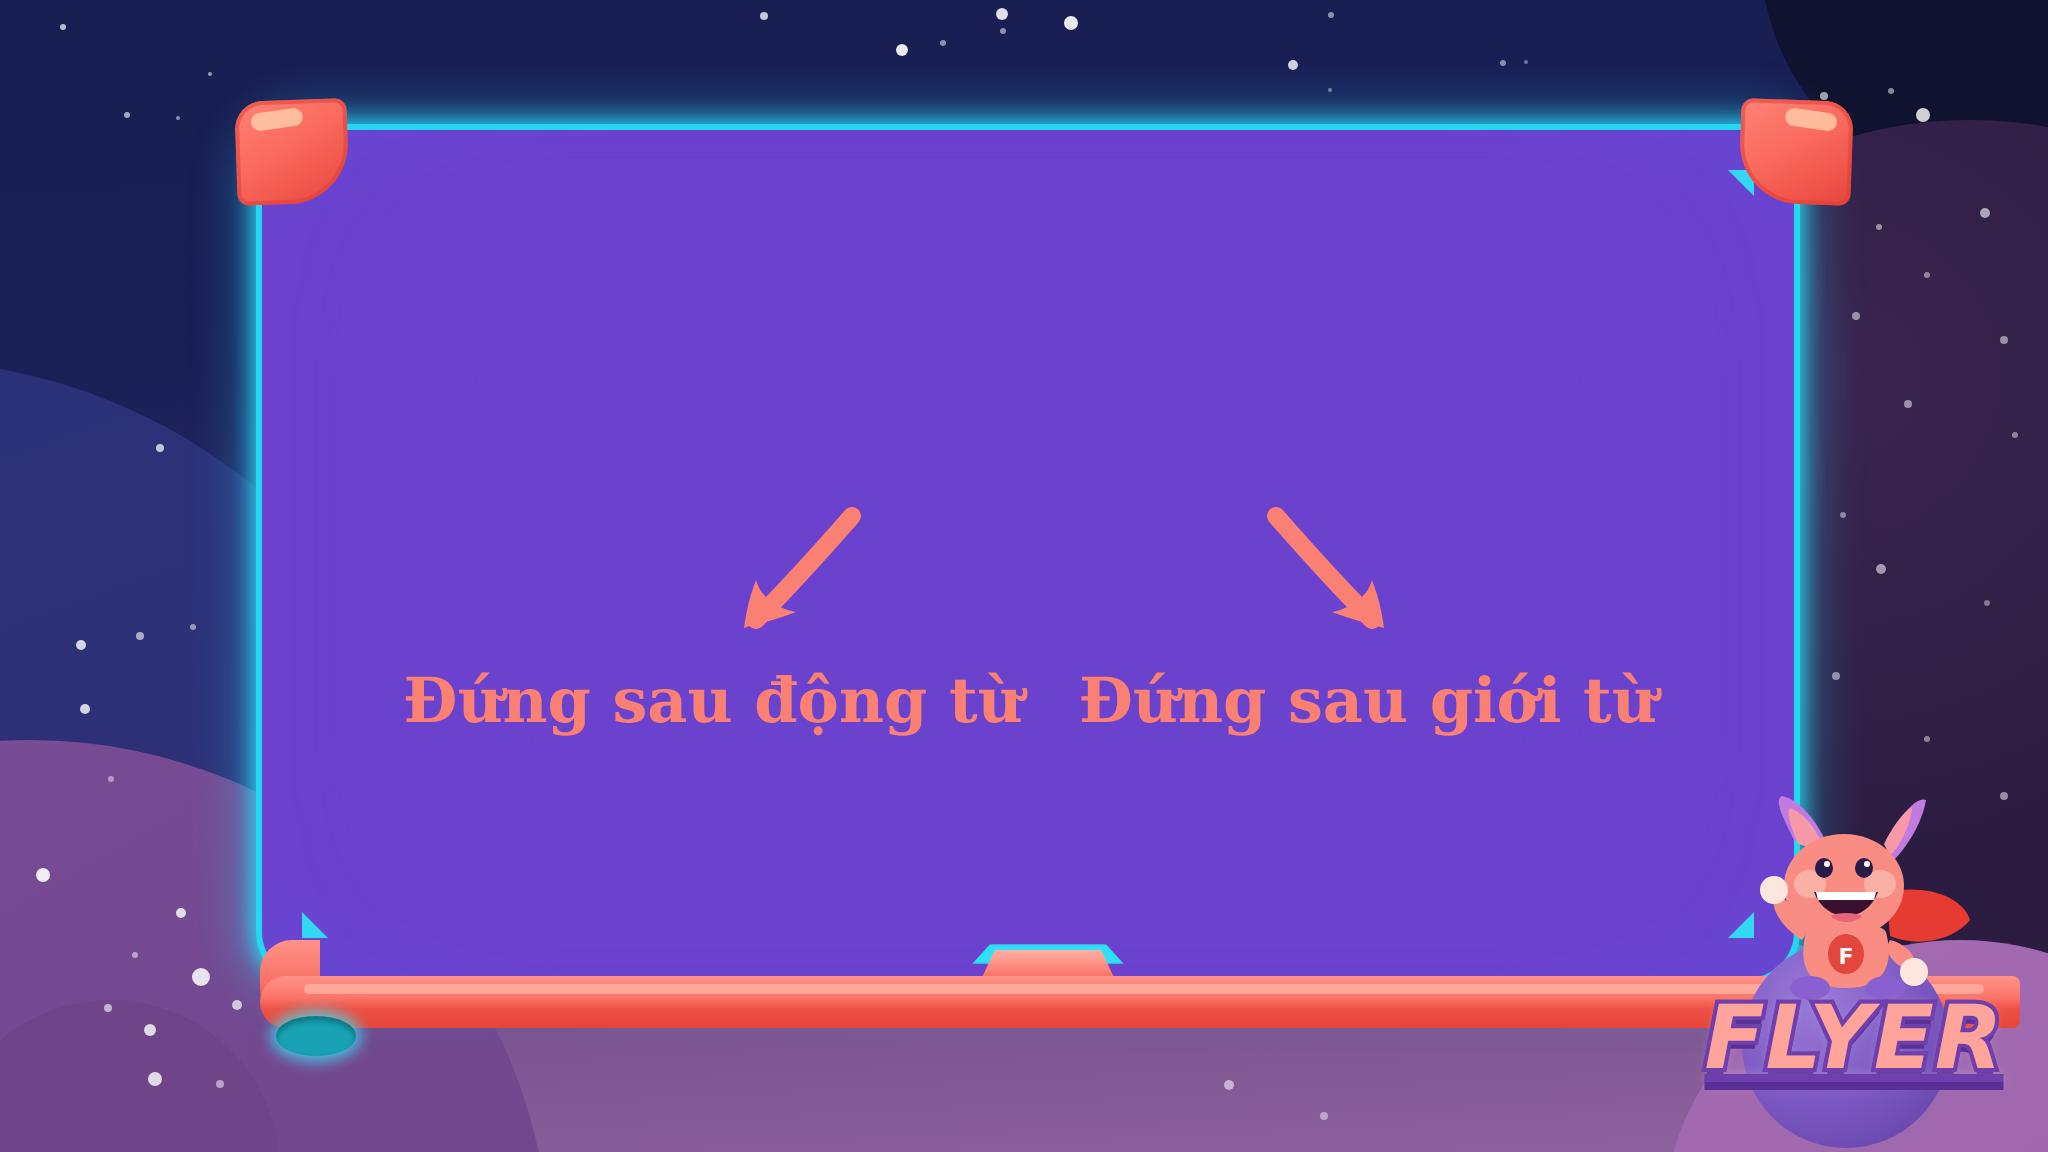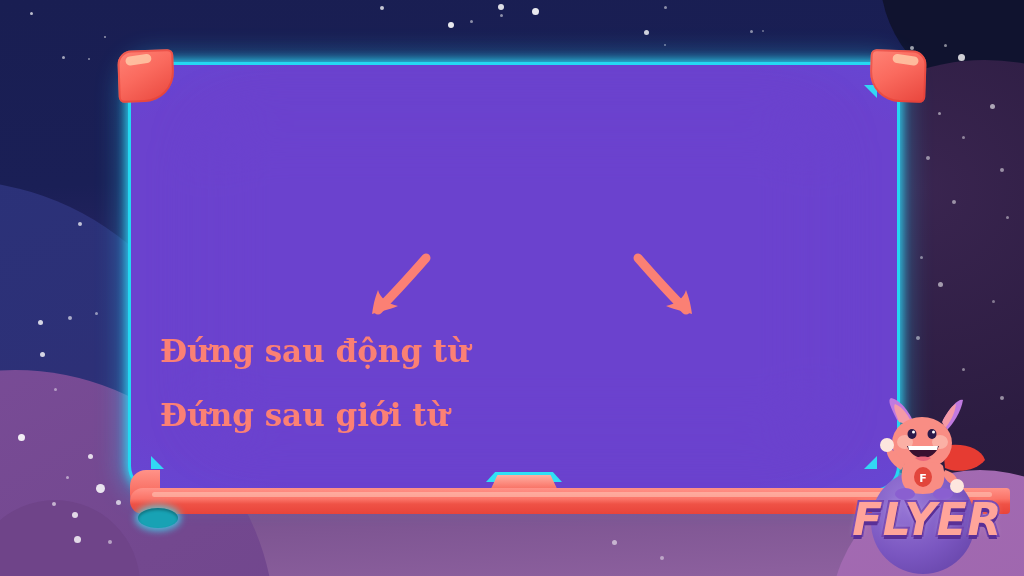--- a/index.html
+++ b/index.html
@@ -248,21 +248,20 @@
     font-family: "DejaVu Sans", sans-serif;
   }
   .subtitle-row {
     position: absolute;
     left: 160px;
     top: 333px;
     width: 710px;
     display: flex;
     justify-content: center;
     gap: 28px;
-    flex-direction: column;
   }
   .subtitle {
     font-size: 31px;
     font-weight: 700;
     color: #fb8074;
     font-family: "DejaVu Serif", serif;
     white-space: nowrap;
   }
   .arrow {
     position: absolute;
@@ -295,20 +294,21 @@
     text-align: center;
     font-family: "DejaVu Sans", sans-serif;
     font-size: 44px;
     font-weight: 700;
     font-style: italic;
     letter-spacing: 0.5px;
     color: #ffa49a;
     -webkit-text-stroke: 4px #6f3fae;
     paint-order: stroke fill;
     text-shadow: 0 4px 0 #5a2f96, 0 0 6px rgba(255,255,255,0.25);
+    text-decoration: underline;
   }
 </style>
 </head>
 <body>
 
 <div class="stage">
 
   <div class="bg-base"></div>
 
   <div class="planet planet-topright-dark"></div>

